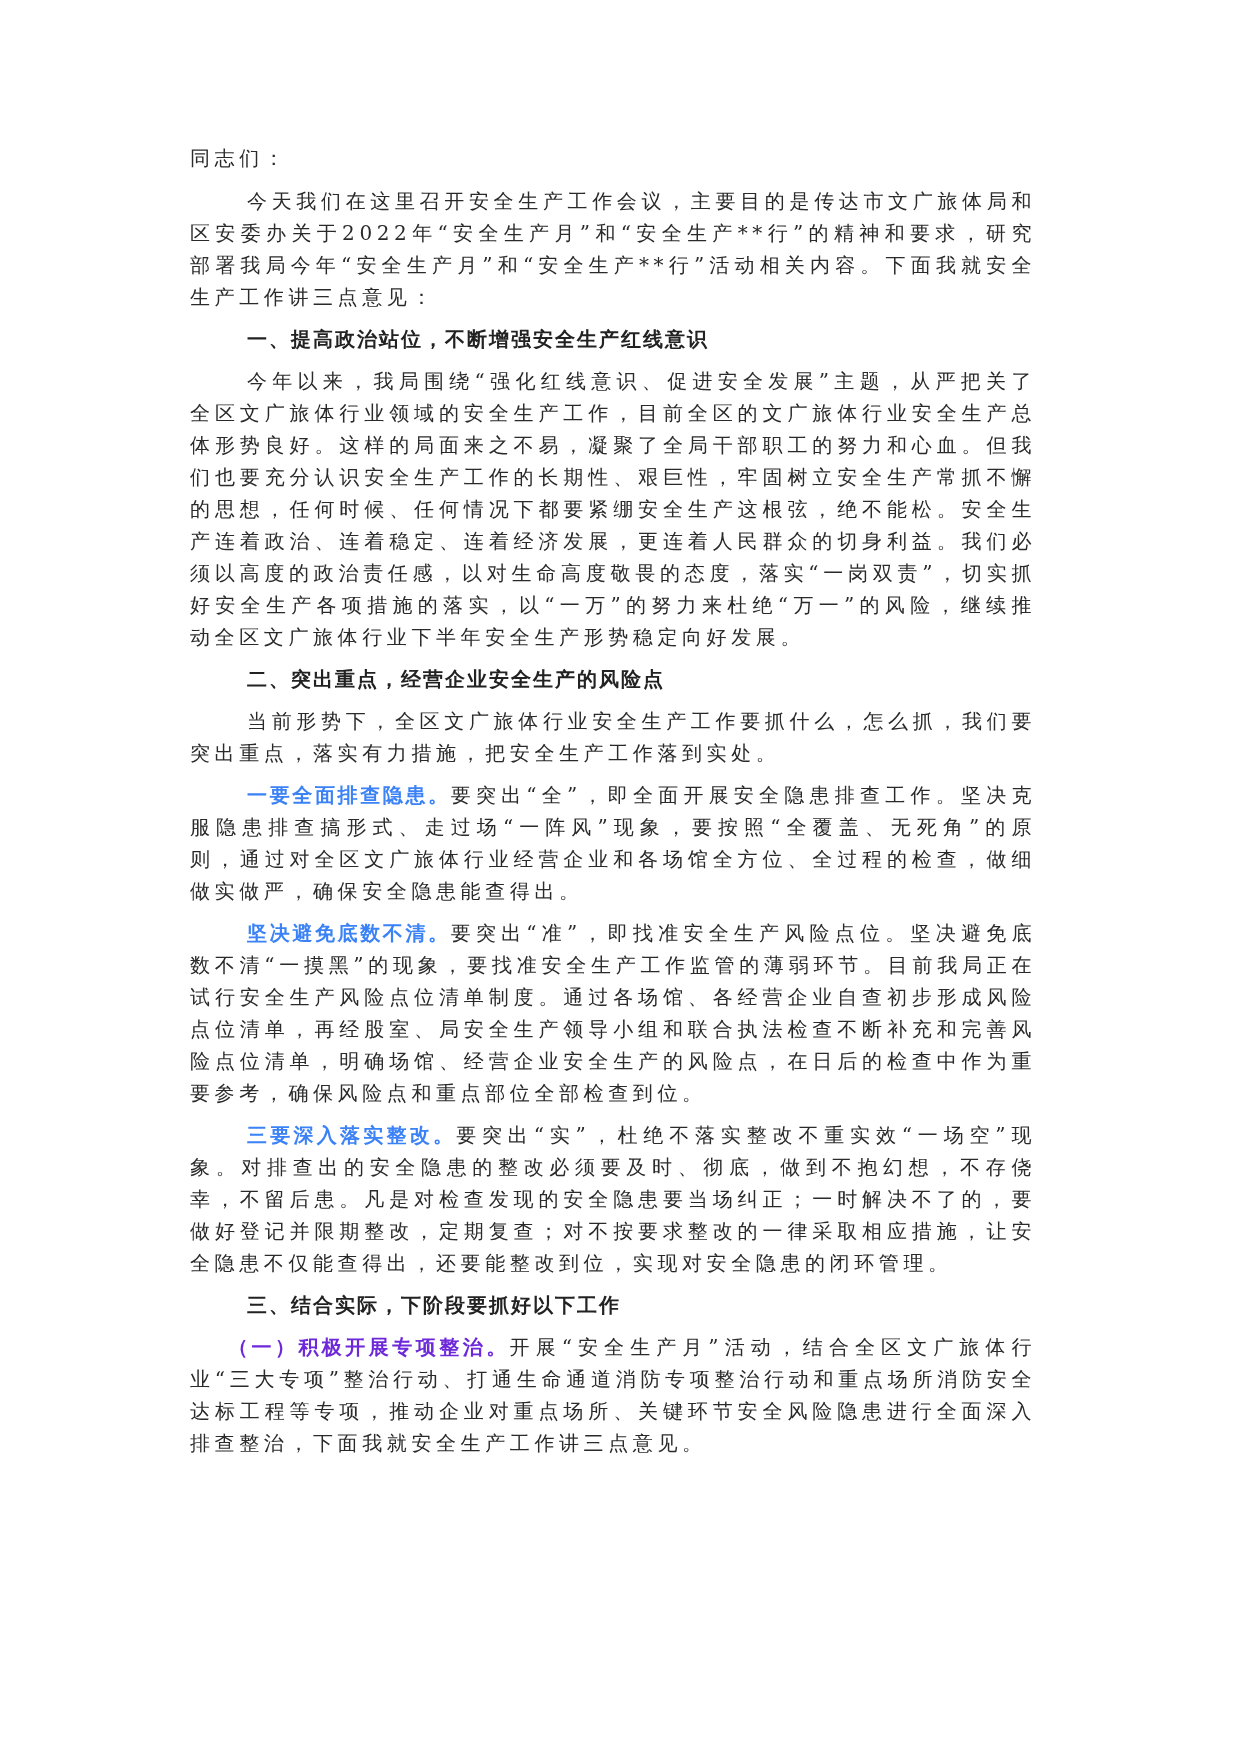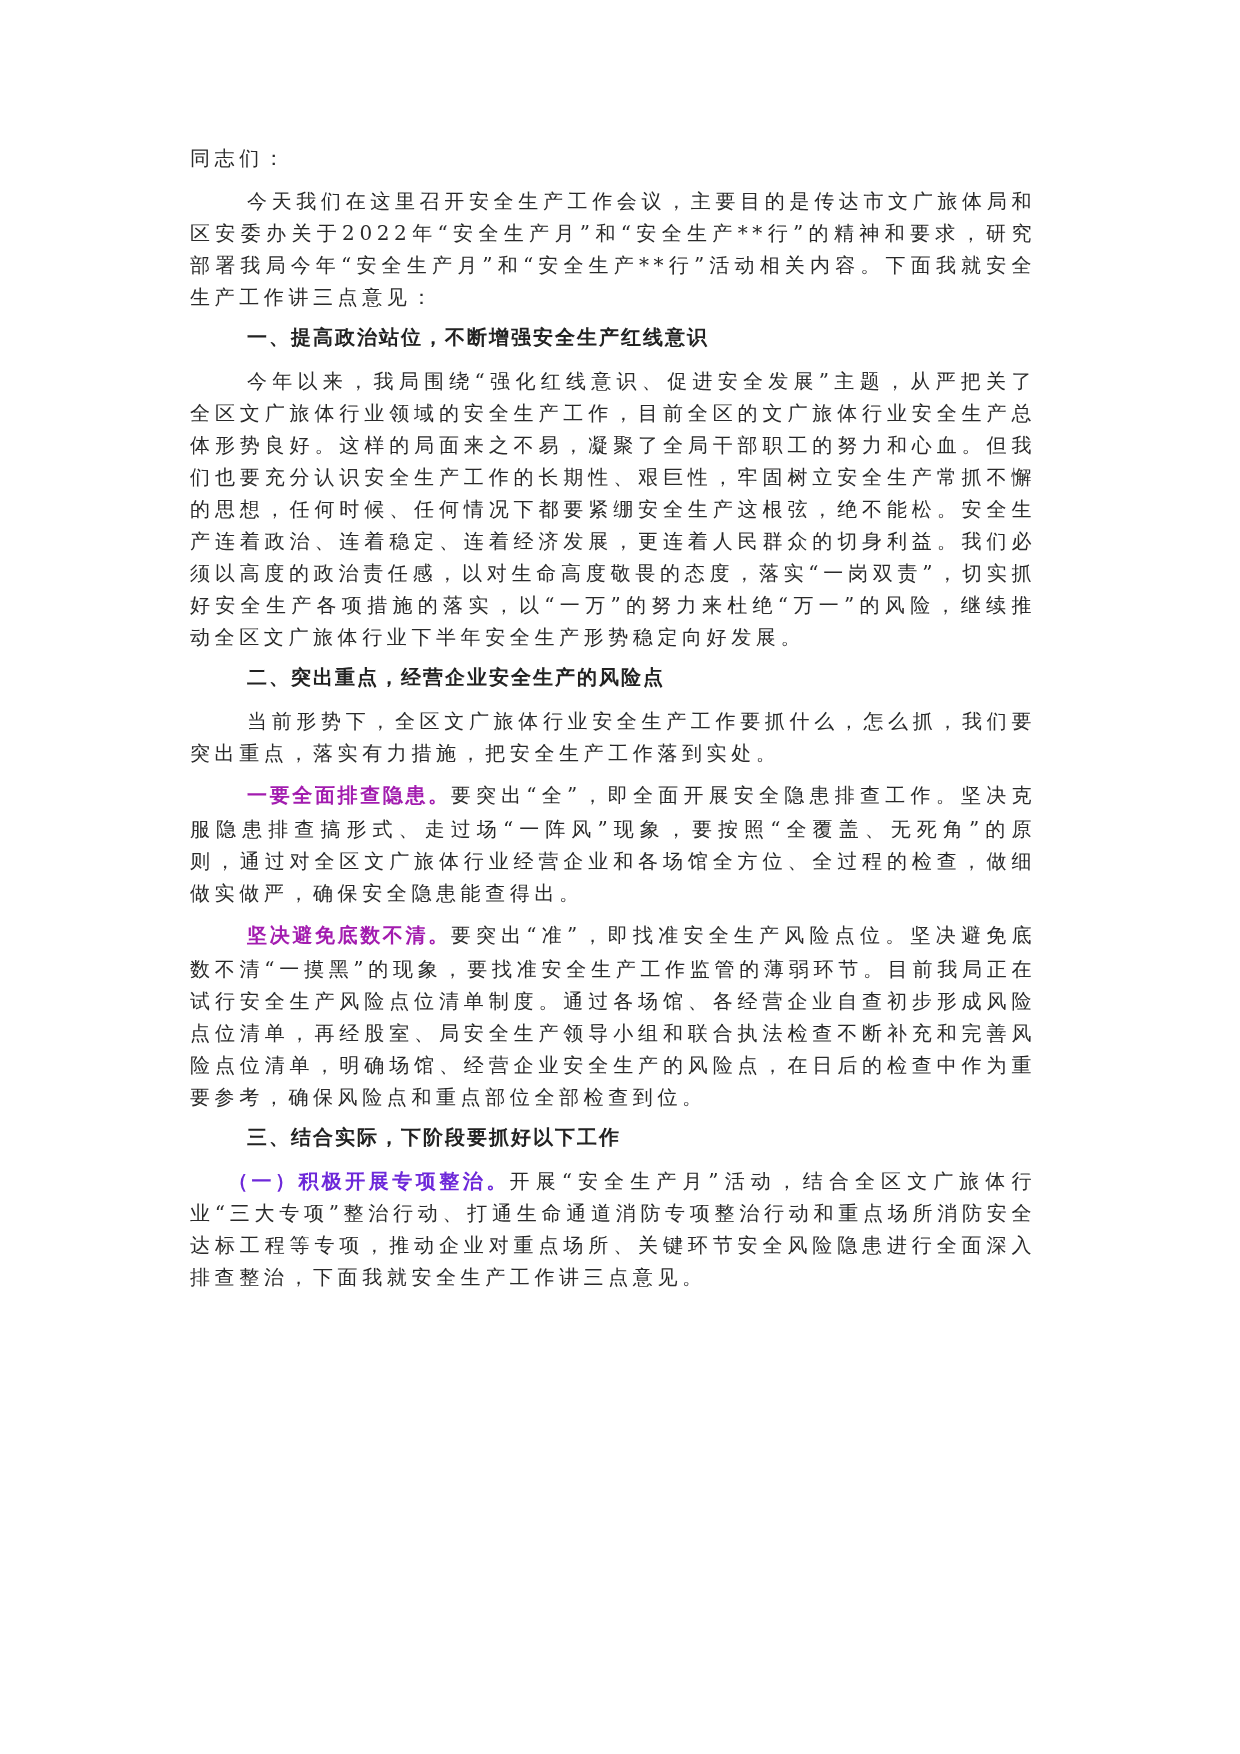--- a/index.html
+++ b/index.html
@@ -30,30 +30,30 @@
       margin: 0 16px 10px 0;
       text-indent: 57px;
     }
     .salute {
       margin: 0 0 11px 0;
       text-indent: 0;
     }
     .h {
       margin: 0 0 10px 0;
       text-indent: 57px;
-      font-family: Liberation Mono, monospace;
+      font-family: Liberation Serif, serif;
       font-weight: bold;
       letter-spacing: 2px;
       color: #222222;
     }
     .lead {
-      font-family: Liberation Mono, monospace;
+      font-family: Liberation Serif, serif;
       font-weight: bold;
       letter-spacing: 2px;
-      color: #a21caf;
+      color: #3b82f6;
     }
     .num-lead {
       font-family: "DejaVu Sans", "Liberation Sans", sans-serif;
       font-weight: bold;
       letter-spacing: 2px;
       color: #6d28d9;
     }
     .p.sub {
       text-indent: 38px;
     }
@@ -66,16 +66,17 @@
 
   <p class="p">今天我们在这里召开安全生产工作会议，主要目的是传达市文广旅体局和区安委办关于2022年“安全生产月”和“安全生产**行”的精神和要求，研究部署我局今年“安全生产月”和“安全生产**行”活动相关内容。下面我就安全生产工作讲三点意见：</p>
 
   <p class="h">一、提高政治站位，不断增强安全生产红线意识</p>
   <p class="p"><span>今年以来，我局围绕“强化红线意识、促进安全发展”主题，从严把关了全区文广旅体行业领域的安全生产工作，目前全区的文广旅体行业安全生产总体形势良好。这样的局面来之不易，凝聚了全局干部职工的努力和心血。但我们也要充分认识安全生产工作的长期性、艰巨性，牢固树立安全生产常抓不懈的思想，任何时候、任何情况下都要紧绷安全生产这根弦，绝不能松。安全生产连着政治、连着稳定、连着经济发展，更连着人民群众的切身利益。我们必须以高度的政治责任感，以对生命高度敬畏的态度，落实“一岗双责”，切实抓好安全生产各项措施的落实，以“一万”的努力来杜绝“万一”的风险，继续推动全区文广旅体行业下半年安全生产形势稳定向好发展。</span></p>
 
   <p class="h">二、突出重点，经营企业安全生产的风险点</p>
   <p class="p"><span>当前形势下，全区文广旅体行业安全生产工作要抓什么，怎么抓，我们要突出重点，落实有力措施，把安全生产工作落到实处。</span></p>
   <p class="p"><span class="lead">一要全面排查隐患。</span><span>要突出“全”，即全面开展安全隐患排查工作。坚决克服隐患排查搞形式、走过场“一阵风”现象，要按照“全覆盖、无死角”的原则，通过对全区文广旅体行业经营企业和各场馆全方位、全过程的检查，做细做实做严，确保安全隐患能查得出。</span></p>
   <p class="p"><span class="lead">坚决避免底数不清。</span><span>要突出“准”，即找准安全生产风险点位。坚决避免底数不清“一摸黑”的现象，要找准安全生产工作监管的薄弱环节。目前我局正在试行安全生产风险点位清单制度。通过各场馆、各经营企业自查初步形成风险点位清单，再经股室、局安全生产领导小组和联合执法检查不断补充和完善风险点位清单，明确场馆、经营企业安全生产的风险点，在日后的检查中作为重要参考，确保风险点和重点部位全部检查到位。</span></p>
+  <p class="p"><span class="lead">三要深入落实整改。</span><span>要突出“实”，杜绝不落实整改不重实效“一场空”现象。对排查出的安全隐患的整改必须要及时、彻底，做到不抱幻想，不存侥幸，不留后患。凡是对检查发现的安全隐患要当场纠正；一时解决不了的，要做好登记并限期整改，定期复查；对不按要求整改的一律采取相应措施，让安全隐患不仅能查得出，还要能整改到位，实现对安全隐患的闭环管理。</span></p>
 
   <p class="h">三、结合实际，下阶段要抓好以下工作</p>
   <p class="p sub"><span class="num-lead">（一）积极开展专项整治。</span><span>开展“安全生产月”活动，结合全区文广旅体行业“三大专项”整治行动、打通生命通道消防专项整治行动和重点场所消防安全达标工程等专项，推动企业对重点场所、关键环节安全风险隐患进行全面深入排查整治，下面我就安全生产工作讲三点意见。</span></p>
 </div>
 
 </body></html>

